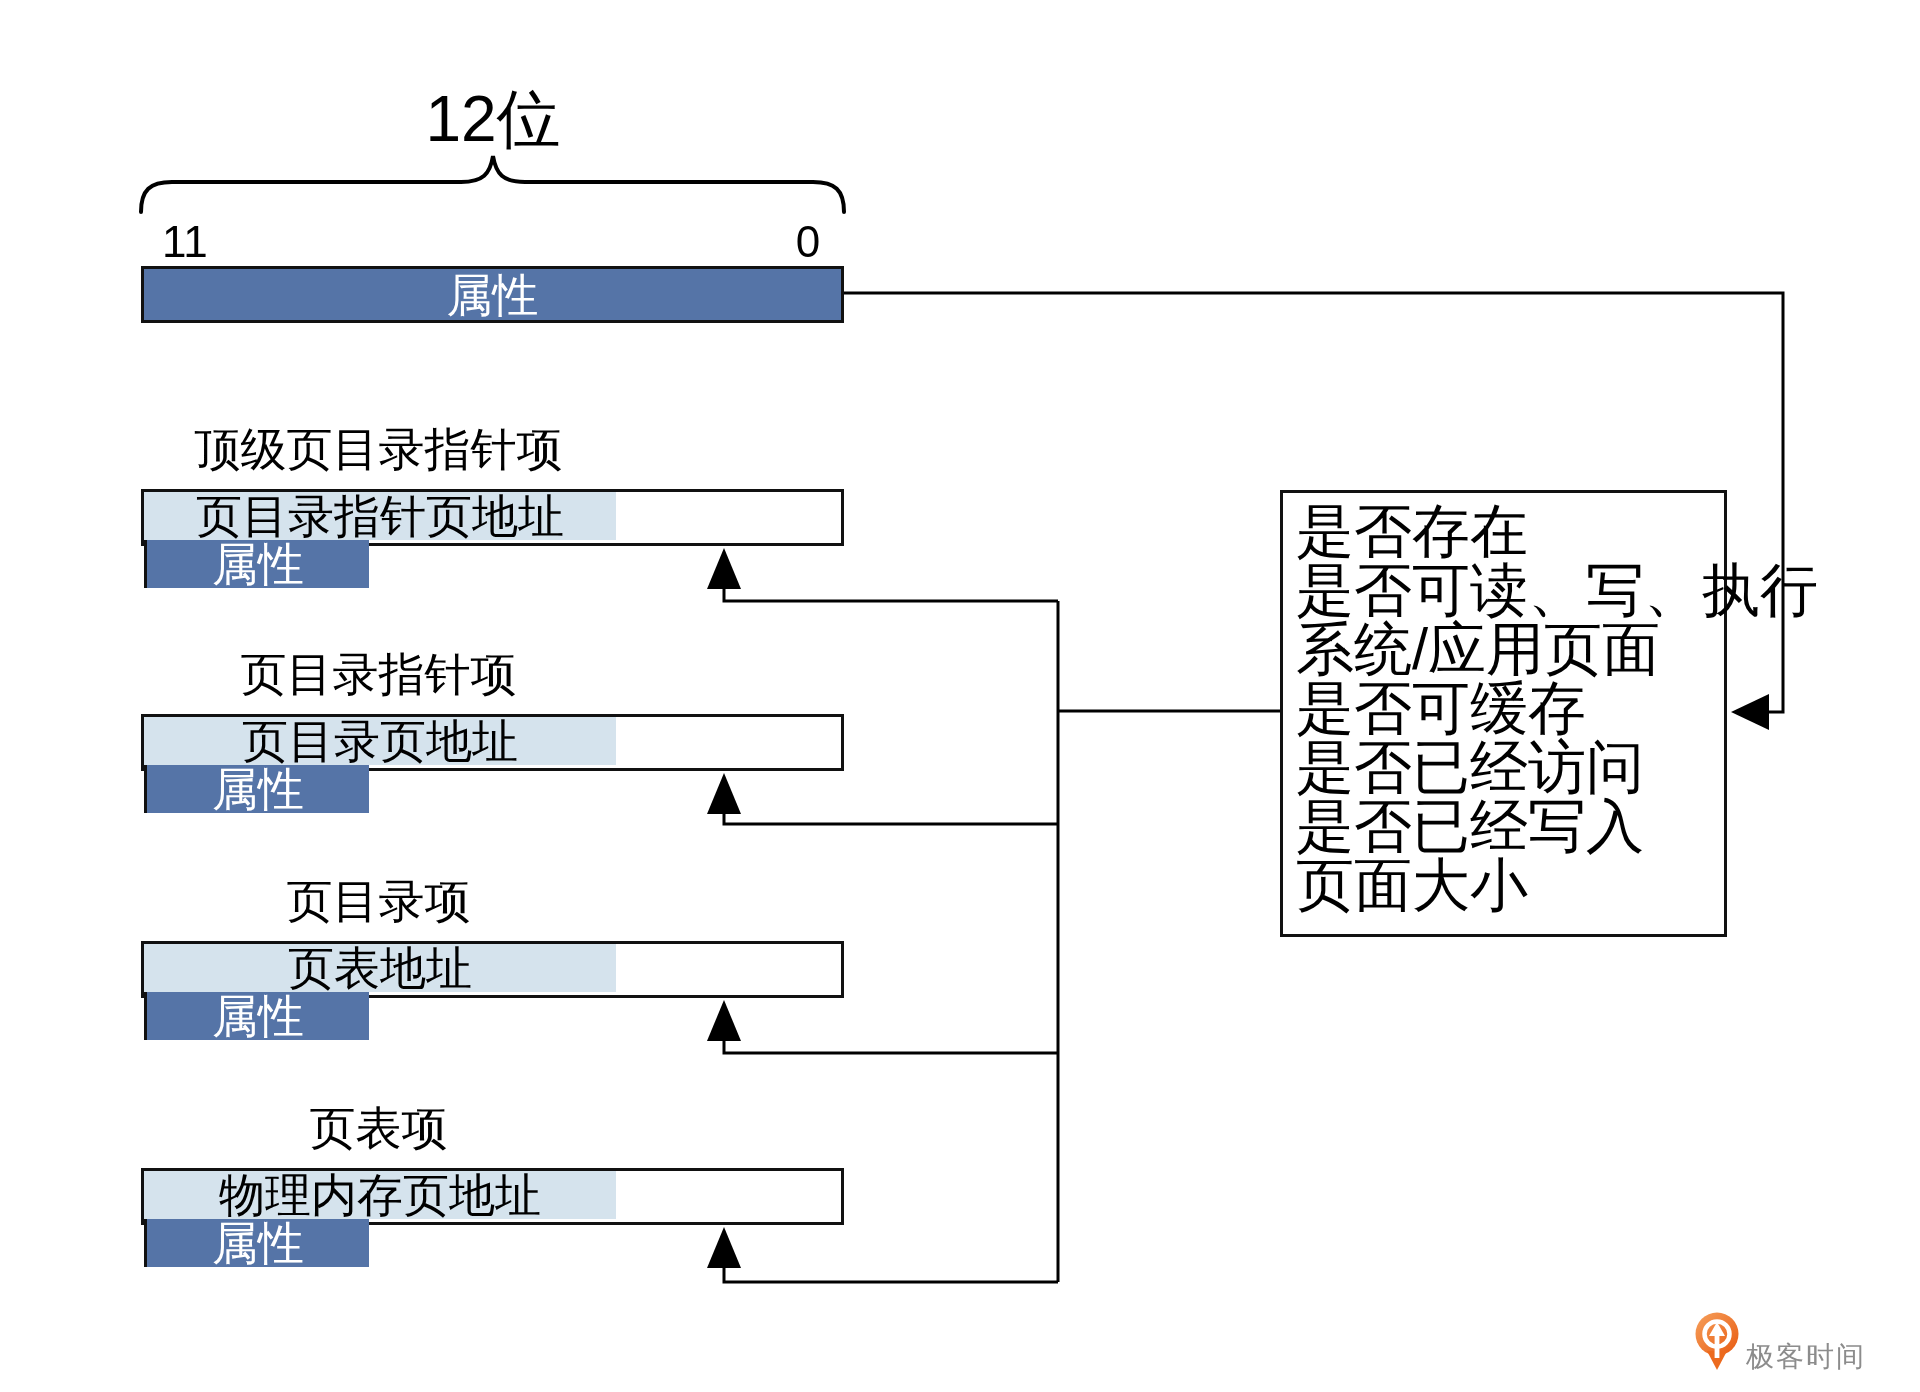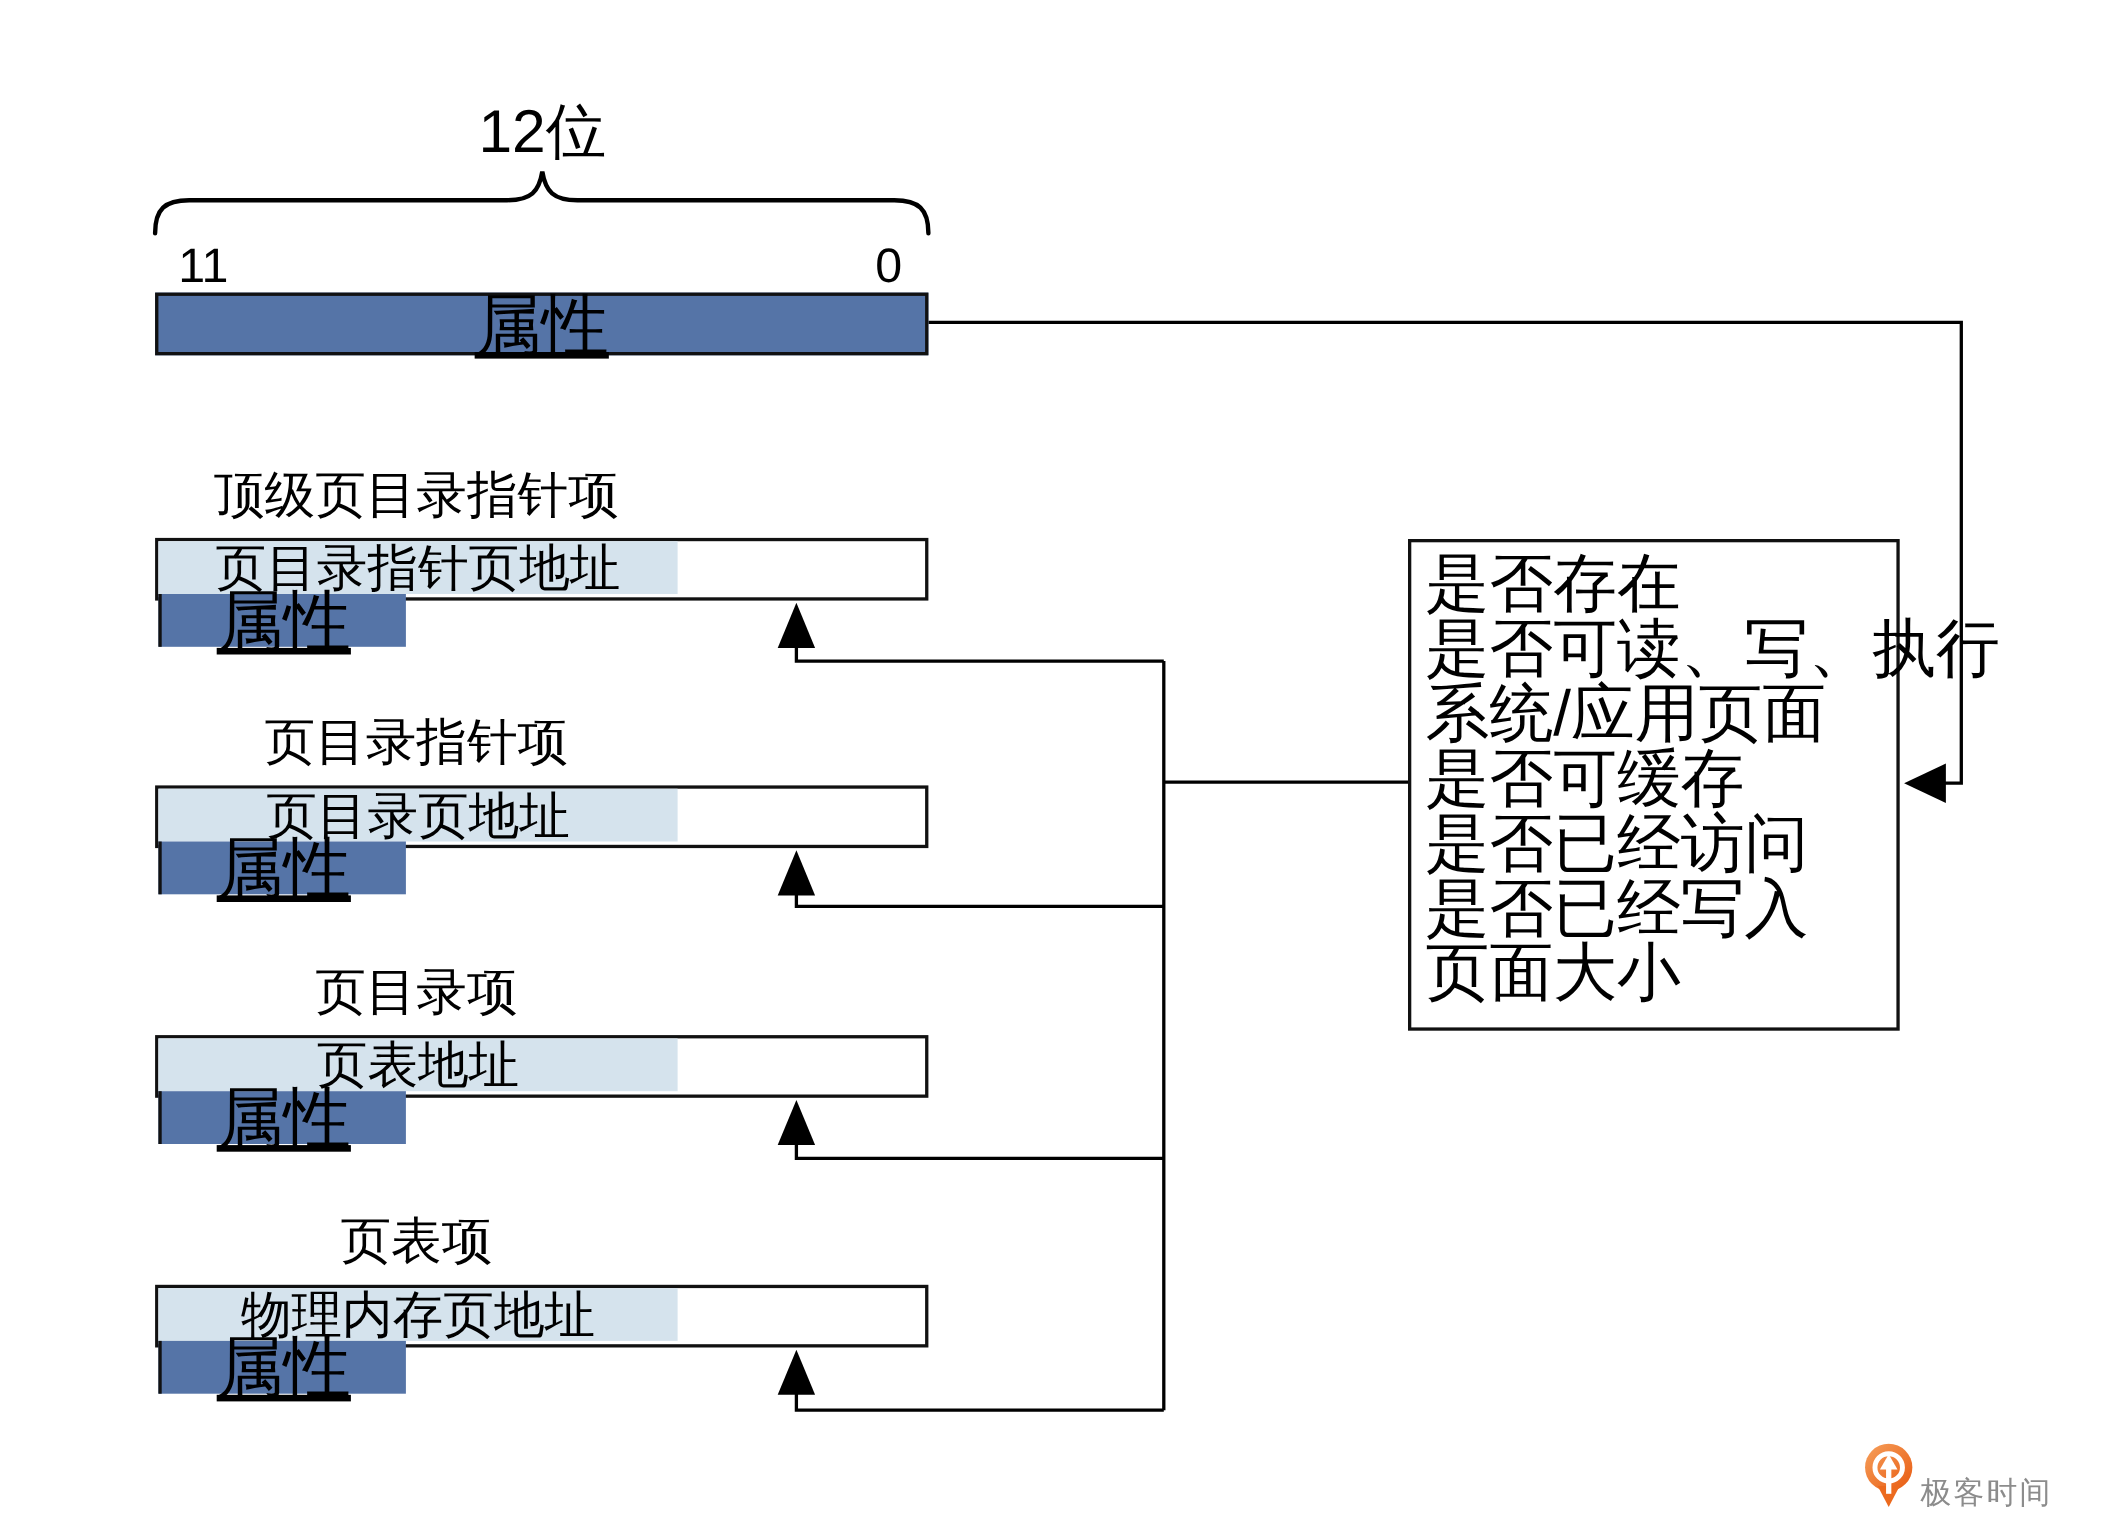--- a/index.html
+++ b/index.html
@@ -13,38 +13,38 @@
     color: #000000;
   }
   .abs { position: absolute; }
 
   
   #wires { position: absolute; left: 0; top: 0; width: 1920px; height: 1392px; pointer-events: none; }
 
   
   .bits-caption {
     left: 293px; top: 92px; width: 400px;
-    text-align: center; font-size: 55px; line-height: 54px;
+    text-align: center; font-size: 64px; line-height: 54px;
   }
   .bit-index { font-size: 44px; line-height: 48px; }
   .bit-high { left: 162px; top: 218px; }
   .bit-low  { left: 782px; top: 218px; width: 52px; text-align: center; }
 
   .bar {
     box-sizing: border-box;
     border: 3px solid #111111;
     height: 57px;
     display: flex;
   }
   .top-bar {
     left: 141px; top: 266px; width: 703px;
     background: #5574a7;
     align-items: center; justify-content: center;
   }
-  .attr-text { color: #000000; font-size: 61px; line-height: 48px; text-decoration: underline; }
+  .attr-text { color: #ffffff; font-size: 46px; line-height: 48px; }
   .addr-text { color: #000000; font-size: 46px; line-height: 48px; }
 
   .row-label {
     left: 141px; width: 475px; height: 56px;
     text-align: center; font-size: 46px; line-height: 52px;
   }
   .row-bar { left: 141px; width: 703px; flex-direction: column; }
   .cell-addr {
     box-sizing: border-box;
     width: 472px; background: #d5e3ed;

